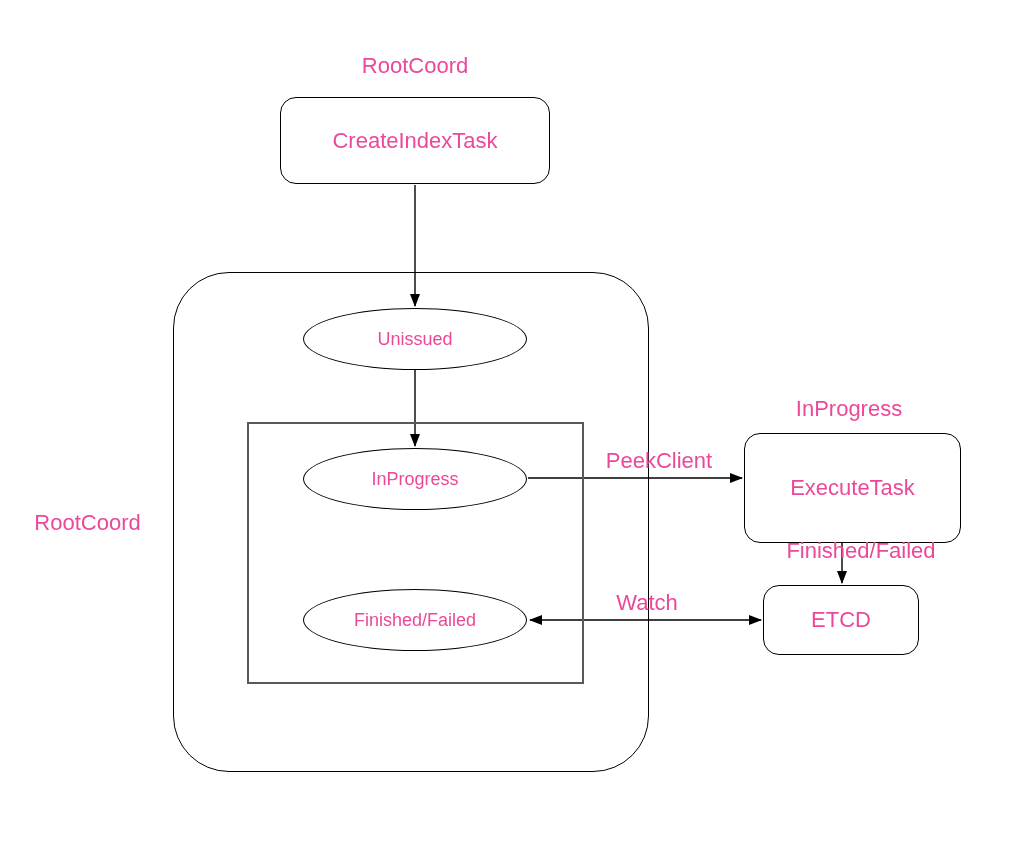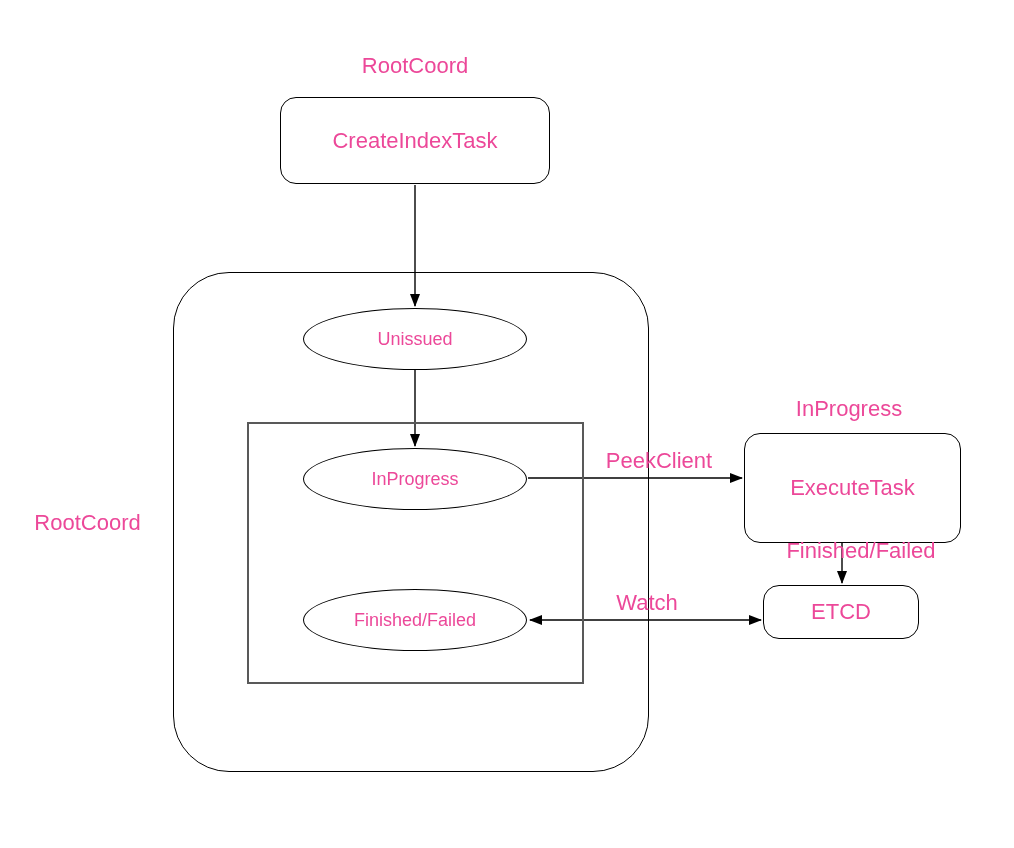--- a/index.html
+++ b/index.html
@@ -74,21 +74,21 @@
   .create-index-task     { left: 280px; top: 97px;  width: 270px; height: 87px; }
   .index-coord-container { left: 173px; top: 272px; width: 476px; height: 500px; }
   .index-coord-label     { left: 5px;   top: 509px; width: 165px; }
   .unissued-ellipse      { left: 303px; top: 308px; width: 224px; height: 62px; }
   .assign-loop-rect      { left: 247px; top: 422px; width: 337px; height: 262px; }
   .in-progress-ellipse   { left: 303px; top: 448px; width: 224px; height: 62px; }
   .finished-ellipse      { left: 303px; top: 589px; width: 224px; height: 62px; }
   .assign-loop-label     { left: 266px; top: 710px; width: 300px; }
   .index-node-label      { left: 749px; top: 395px; width: 200px; }
   .execute-task          { left: 744px; top: 433px; width: 217px; height: 110px; }
-  .etcd                  { left: 763px; top: 585px; width: 156px; height: 54px; }
+  .etcd                  { left: 763px; top: 585px; width: 156px; height: 70px; }
   .peek-client-label     { left: 584px; top: 447px; width: 150px; }
   .finished-edge-label   { left: 761px; top: 537px; width: 200px; }
   .watch-label           { left: 597px; top: 572px; width: 100px; margin-top: 17px; }
 </style>
 </head>
 <body>
 
 <div class="canvas">
 
   <svg class="arrow-layer" width="1014" height="848" viewBox="0 0 1014 848" xmlns="http://www.w3.org/2000/svg">

